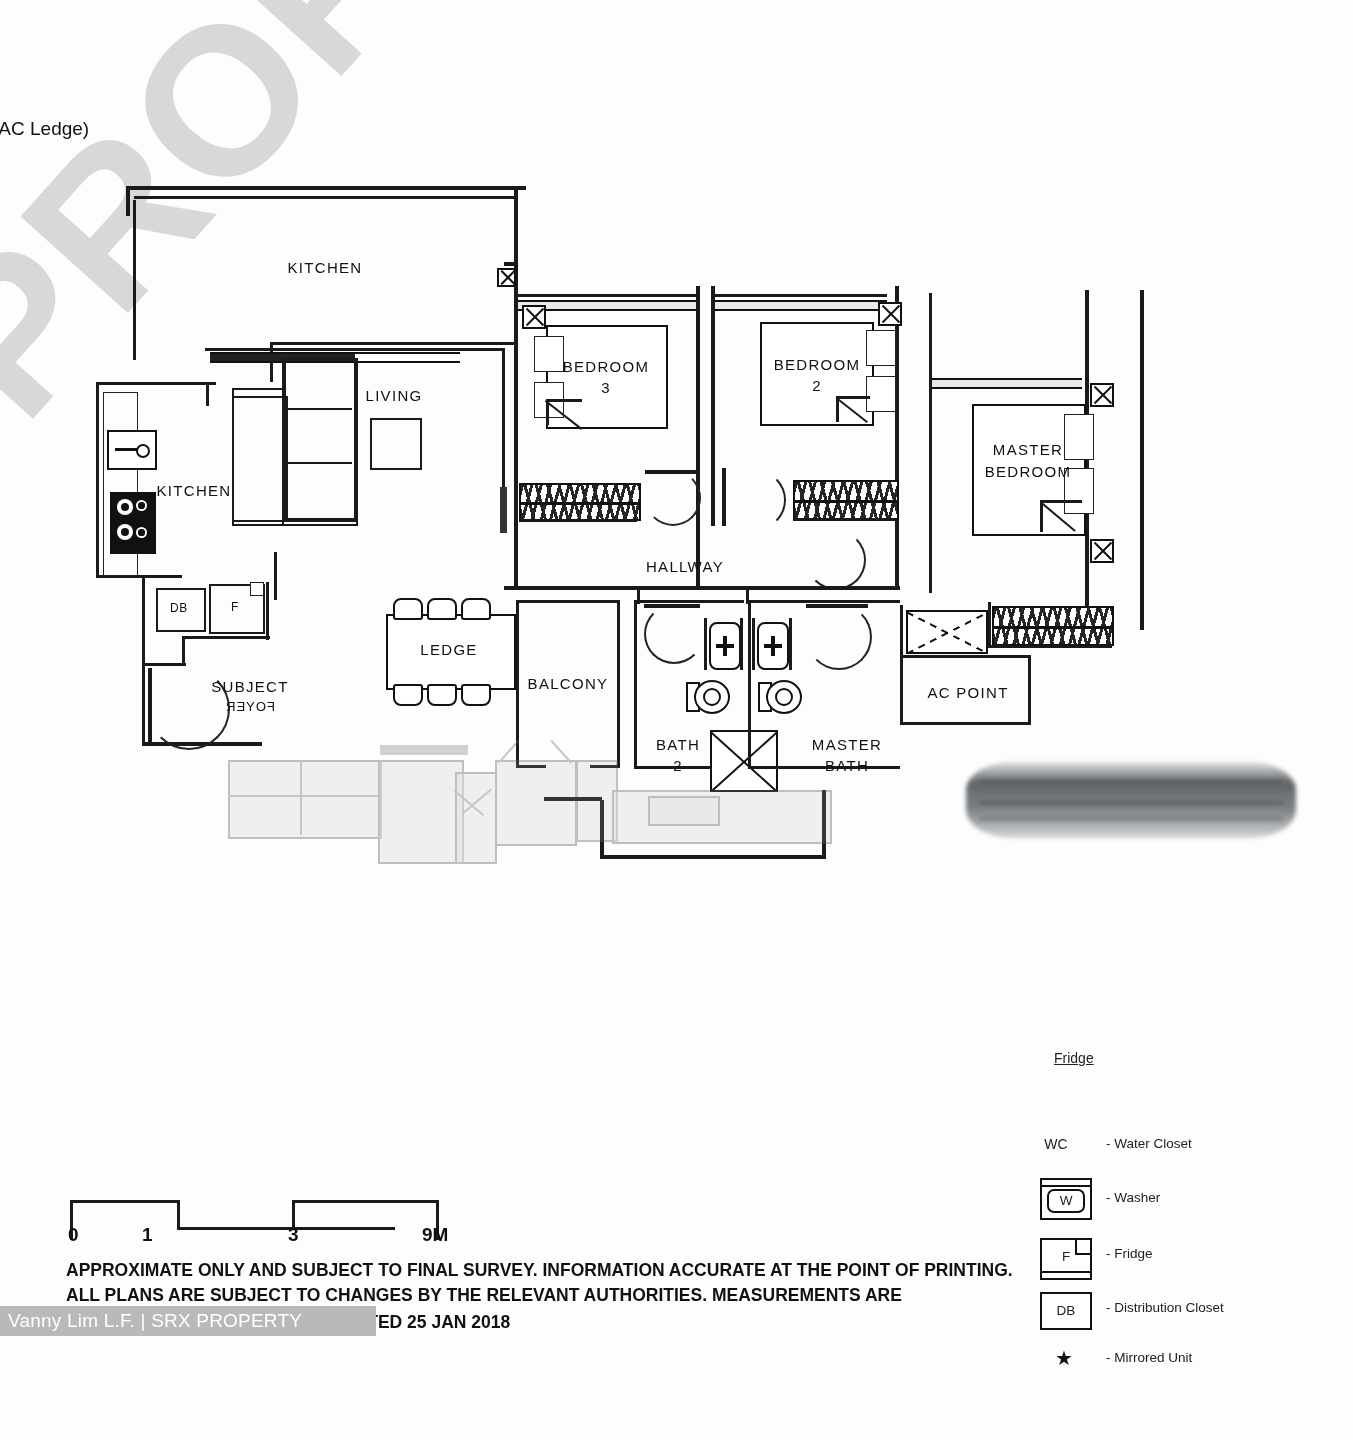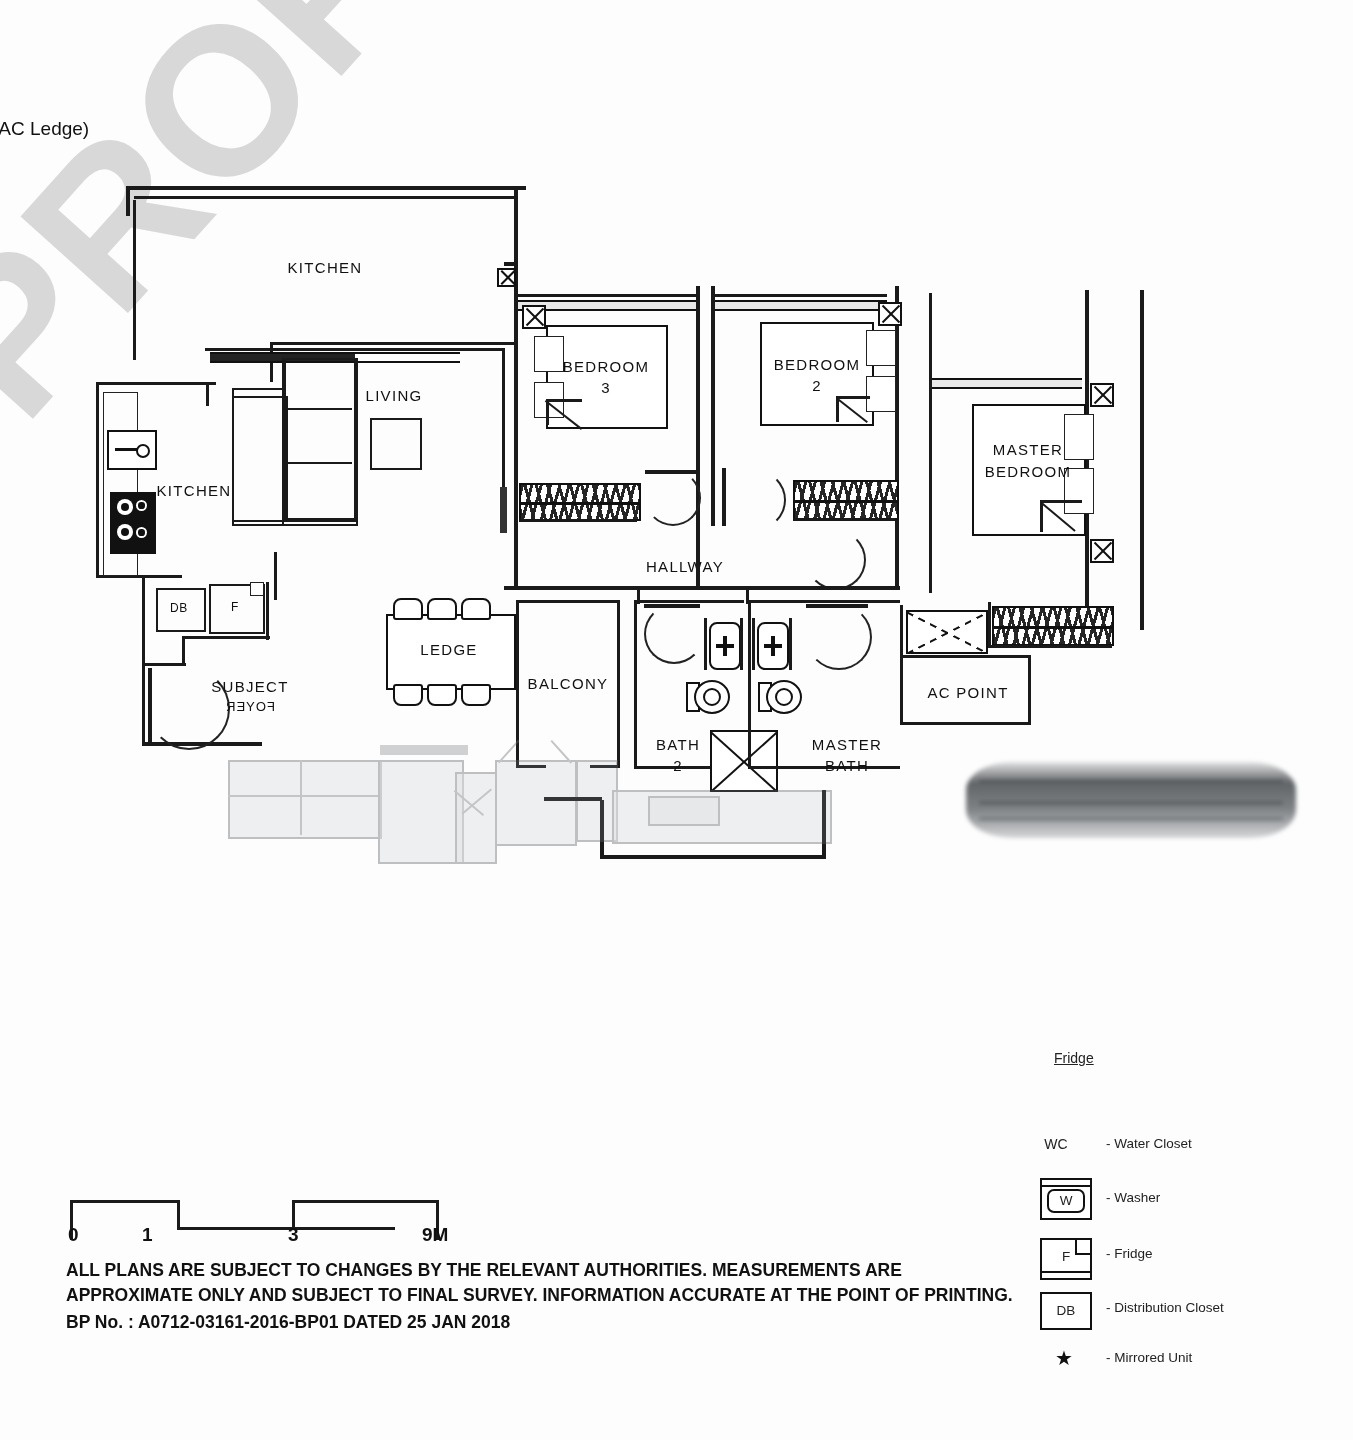--- a/index.html
+++ b/index.html
@@ -447,25 +447,26 @@
     <div class="seg" style="left:222px;top:4px;width:3px;height:30px;"></div>
     <div class="seg" style="left:222px;top:4px;width:147px;height:3px;"></div>
     <div class="seg" style="left:366px;top:4px;width:3px;height:40px;"></div>
   </div>
   <div class="scale-num" style="left:68px;top:1224px;">0</div>
   <div class="scale-num" style="left:142px;top:1224px;">1</div>
   <div class="scale-num" style="left:288px;top:1224px;">3</div>
   <div class="scale-num" style="left:422px;top:1224px;">9M</div>
 
   <div id="disclaimer">
+    <div>APPROXIMATE ONLY AND SUBJECT TO FINAL SURVEY. INFORMATION ACCURATE AT THE POINT OF PRINTING.</div>
     <div>ALL PLANS ARE SUBJECT TO CHANGES BY THE RELEVANT AUTHORITIES. MEASUREMENTS ARE</div>
-    <div>APPROXIMATE ONLY AND SUBJECT TO FINAL SURVEY. INFORMATION ACCURATE AT THE POINT OF PRINTING.</div>
   </div>
   <div id="bpno">BP No. : A0712-03161-2016-BP01 DATED 25 JAN 2018</div>
 
+  <div class="wm-bar" style="left:0px;top:1306px;width:360px;height:30px;">Vanny Lim L.F. | SRX PROPERTY</div>
 
   <div id="legend">
     <div id="legend-title">Fridge</div>
 
     <div class="lg-row" style="top:90px;">
       <div class="lg-key" style="top:6px;">WC</div>
       <div class="lg-text" style="top:6px;">- Water Closet</div>
     </div>
 
     <div class="lg-row" style="top:140px;">

